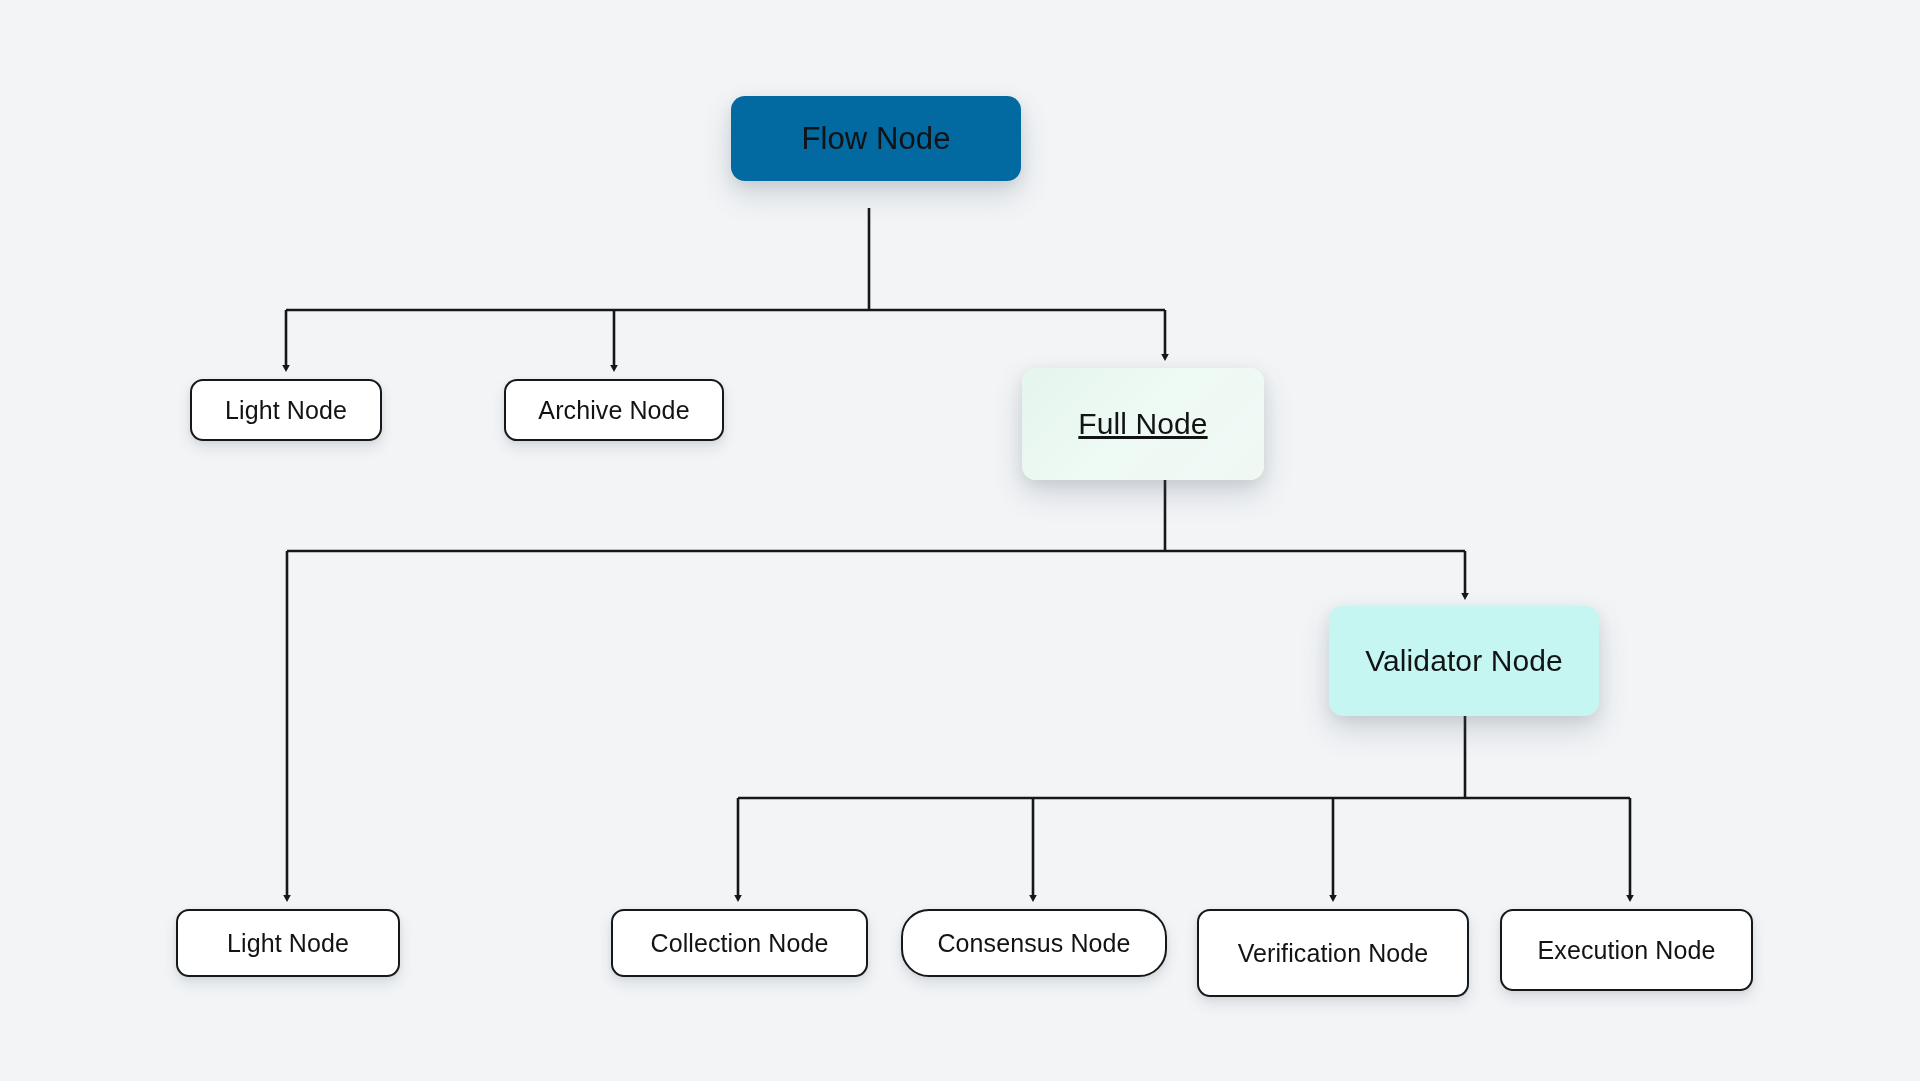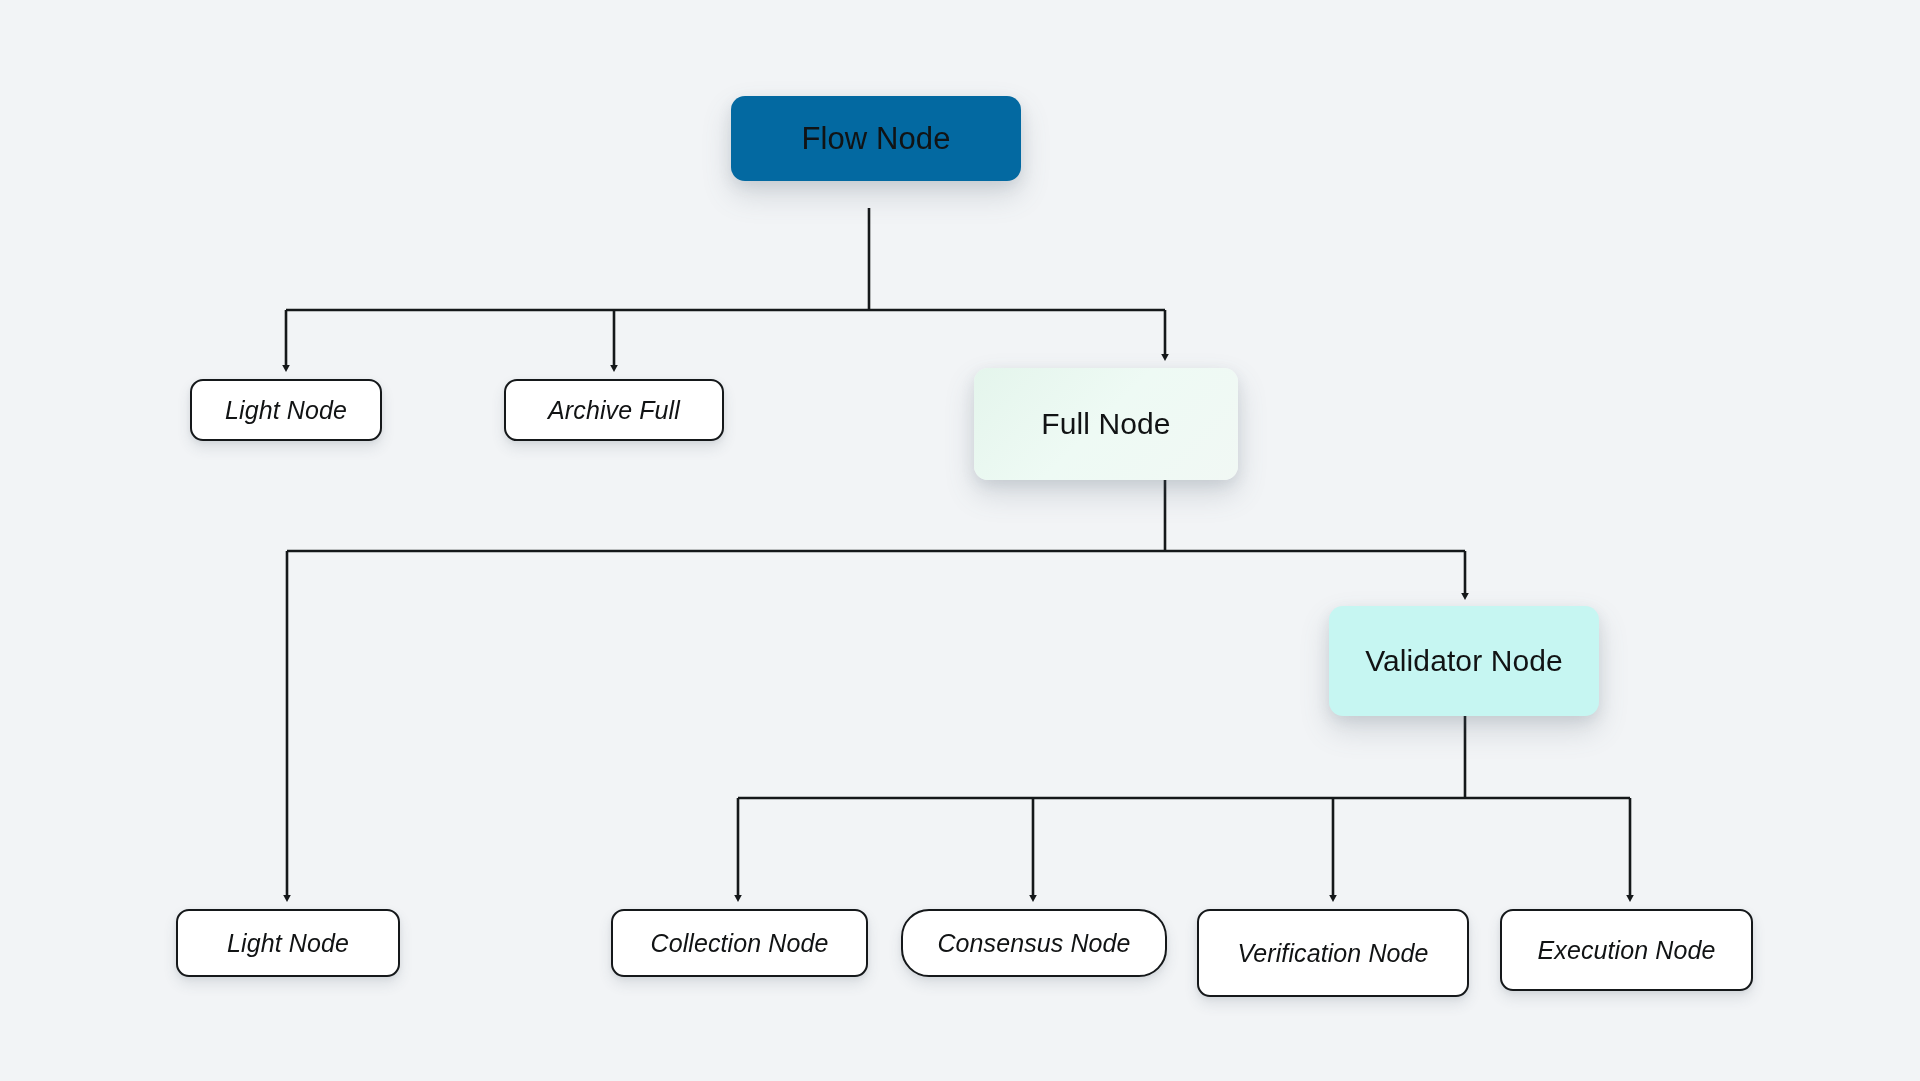--- a/index.html
+++ b/index.html
@@ -38,21 +38,20 @@
     line-height: 1;
   }
   
   .node.plain {
     background: #ffffff;
     border: 2.5px solid #15181a;
     border-radius: 13px;
     font-size: 25px;
     box-shadow: 0 7px 14px rgba(60, 72, 88, 0.12),
                 0 2px 5px rgba(60, 72, 88, 0.08);
-    font-style: italic;
   }
   
   .node.filled {
     border: none;
     box-shadow: 0 14px 30px rgba(86, 101, 115, 0.20),
                 0 5px 14px rgba(86, 101, 115, 0.12);
   }
   .node.root       { font-size: 31px; }
   .node.branch     { font-size: 30px; }
   .node.validator  { font-size: 30px; }
@@ -95,25 +94,25 @@
 
   <div class="node filled root" style="left:731px; top:96px; width:290px; height:85px; background:#0369a1;">
     <span class="node-label">Flow Node</span>
   </div>
 
   <div class="node plain" style="left:190px; top:379px; width:192px; height:62px;">
     <span class="node-label">Light Node</span>
   </div>
 
   <div class="node plain" style="left:504px; top:379px; width:220px; height:62px;">
-    <span class="node-label">Archive Full</span>
+    <span class="node-label">Archive Node</span>
   </div>
 
-  <div class="node filled branch" style="left:974px; top:368px; width:264px; height:112px;
-              background:linear-gradient(135deg,#e4f5ec 0%,#eefaf4 48%,#f1f8f4 100%);">
+  <div class="node filled branch" style="left:1022px; top:368px; width:242px; height:112px;
+              background:linear-gradient(135deg,#e4f5ec 0%,#eefaf4 48%,#f1f8f4 100%);text-decoration:underline;">
     <span class="node-label">Full Node</span>
   </div>
 
   <div class="node plain" style="left:176px; top:909px; width:224px; height:68px;">
     <span class="node-label">Light Node</span>
   </div>
 
   <div class="node filled validator" style="left:1329px; top:606px; width:270px; height:110px; background:#c6f6f2;">
     <span class="node-label">Validator Node</span>
   </div>

